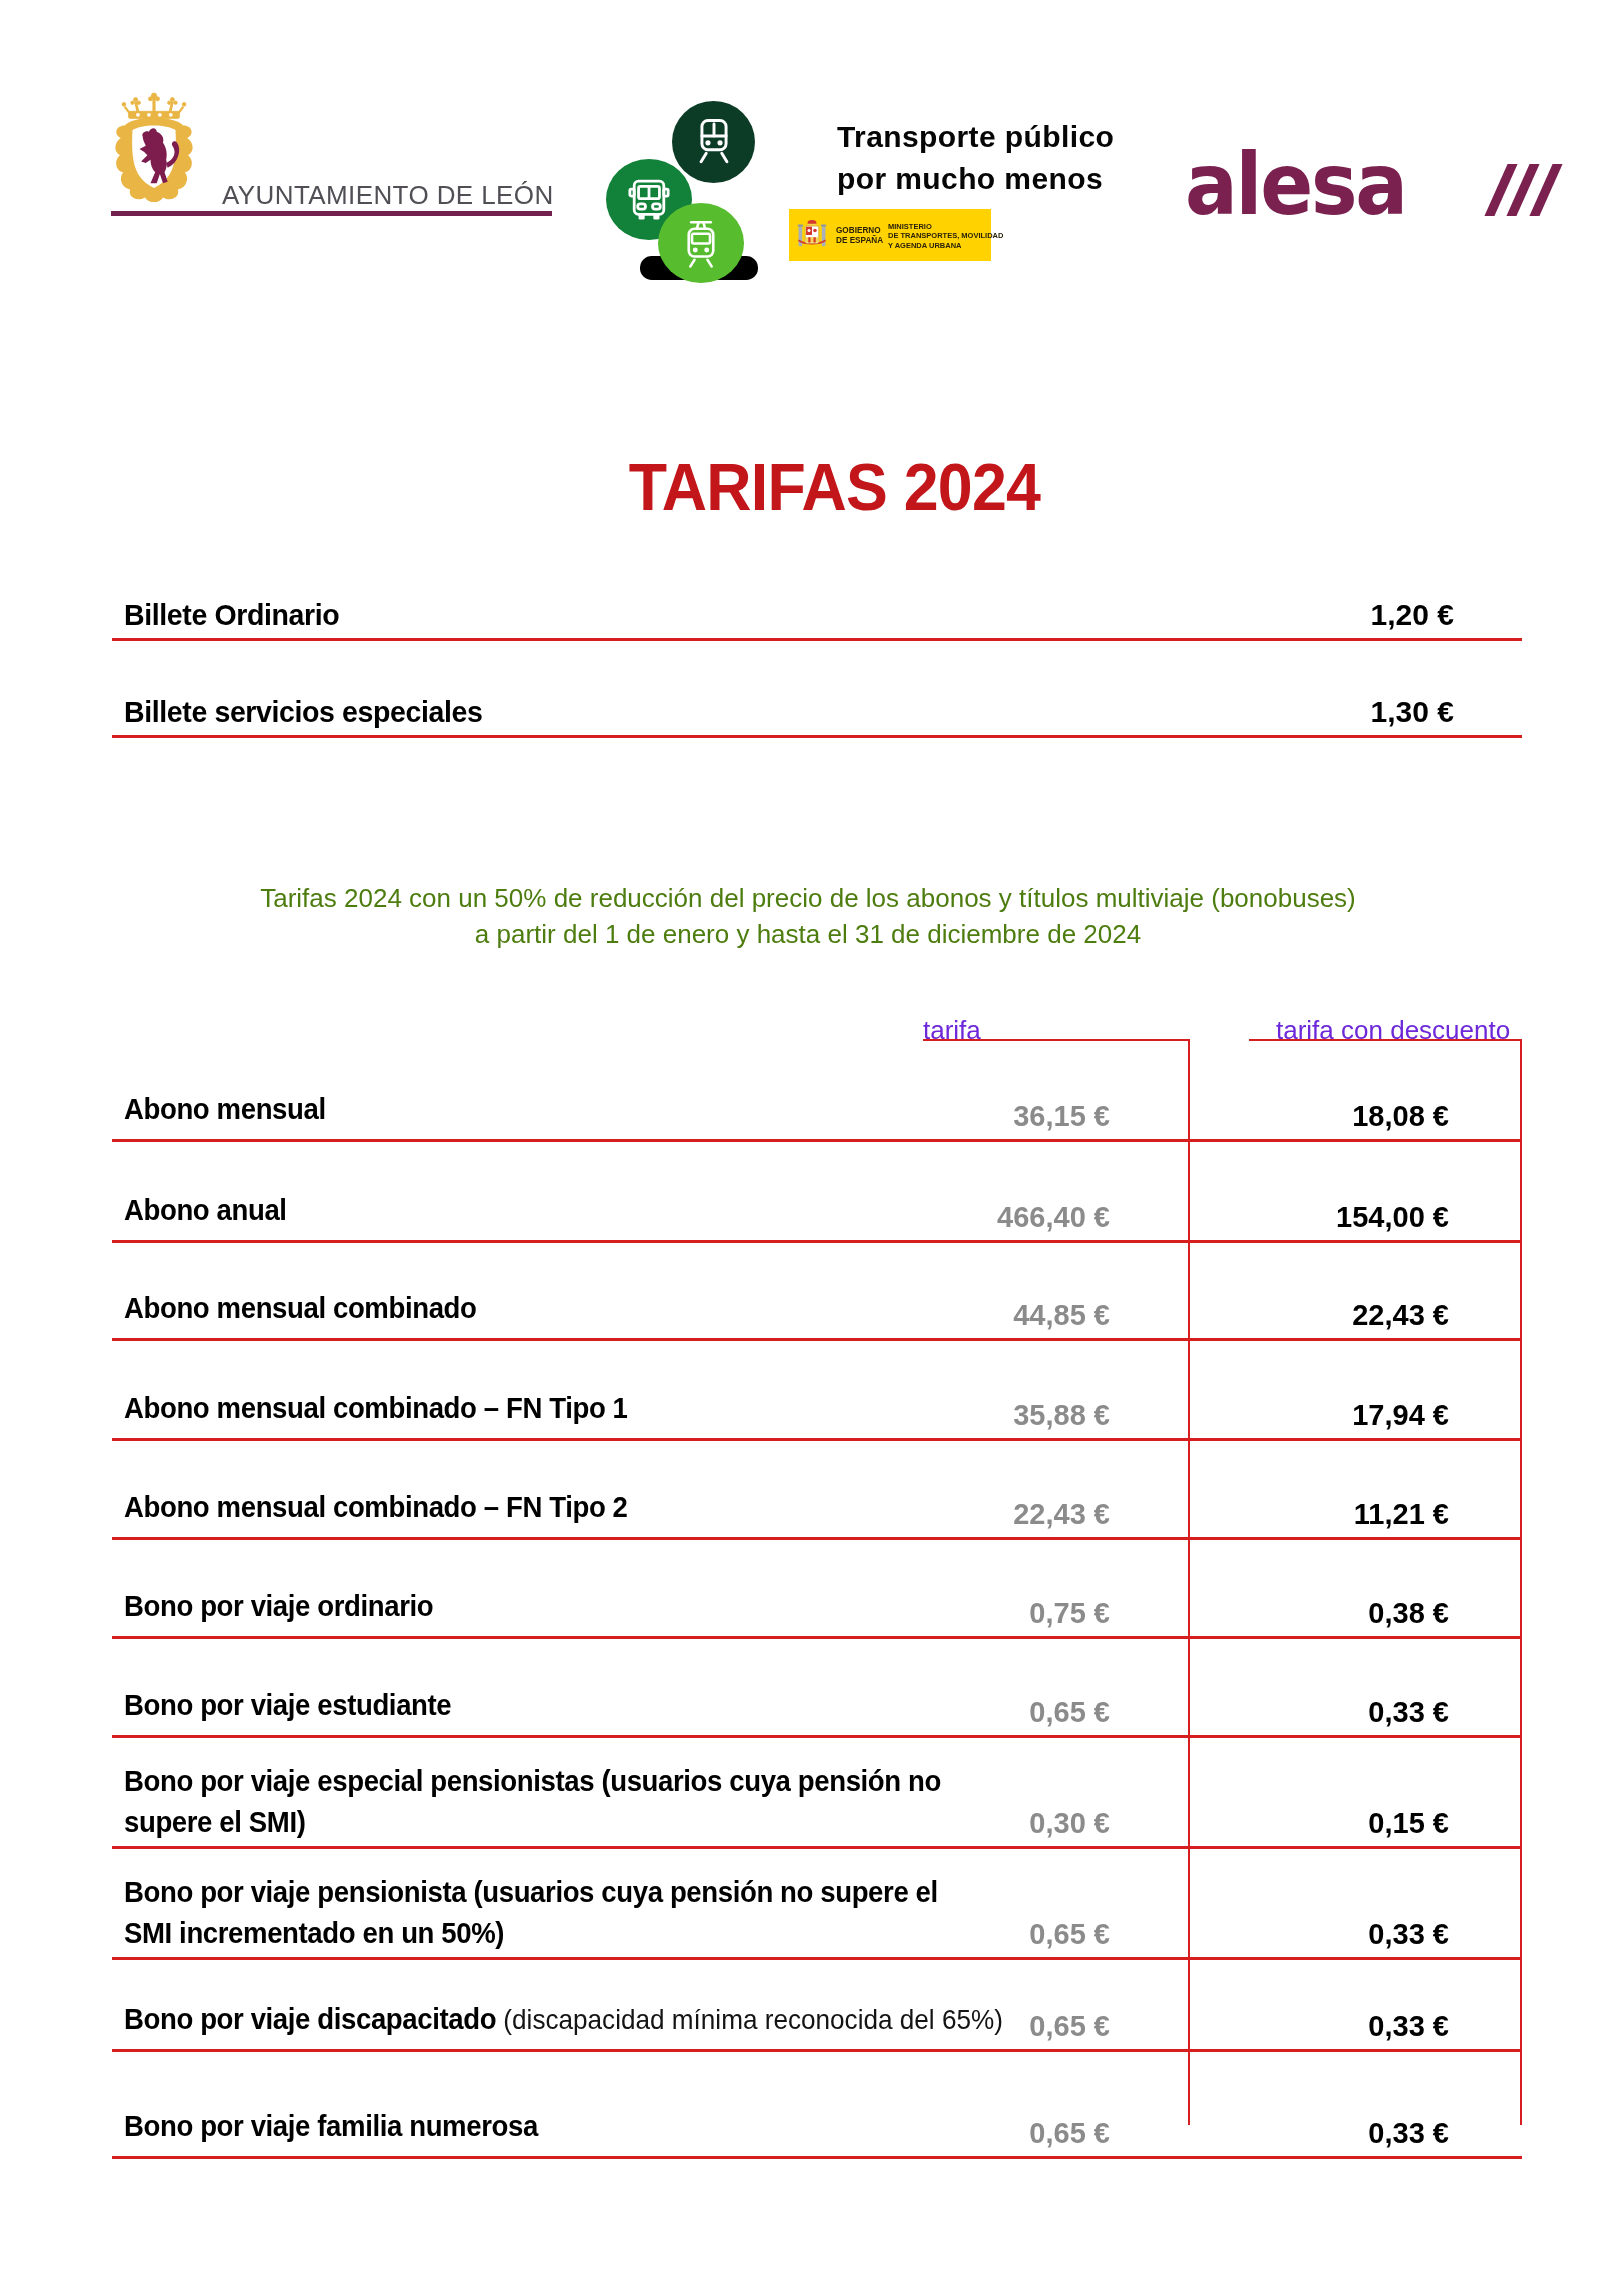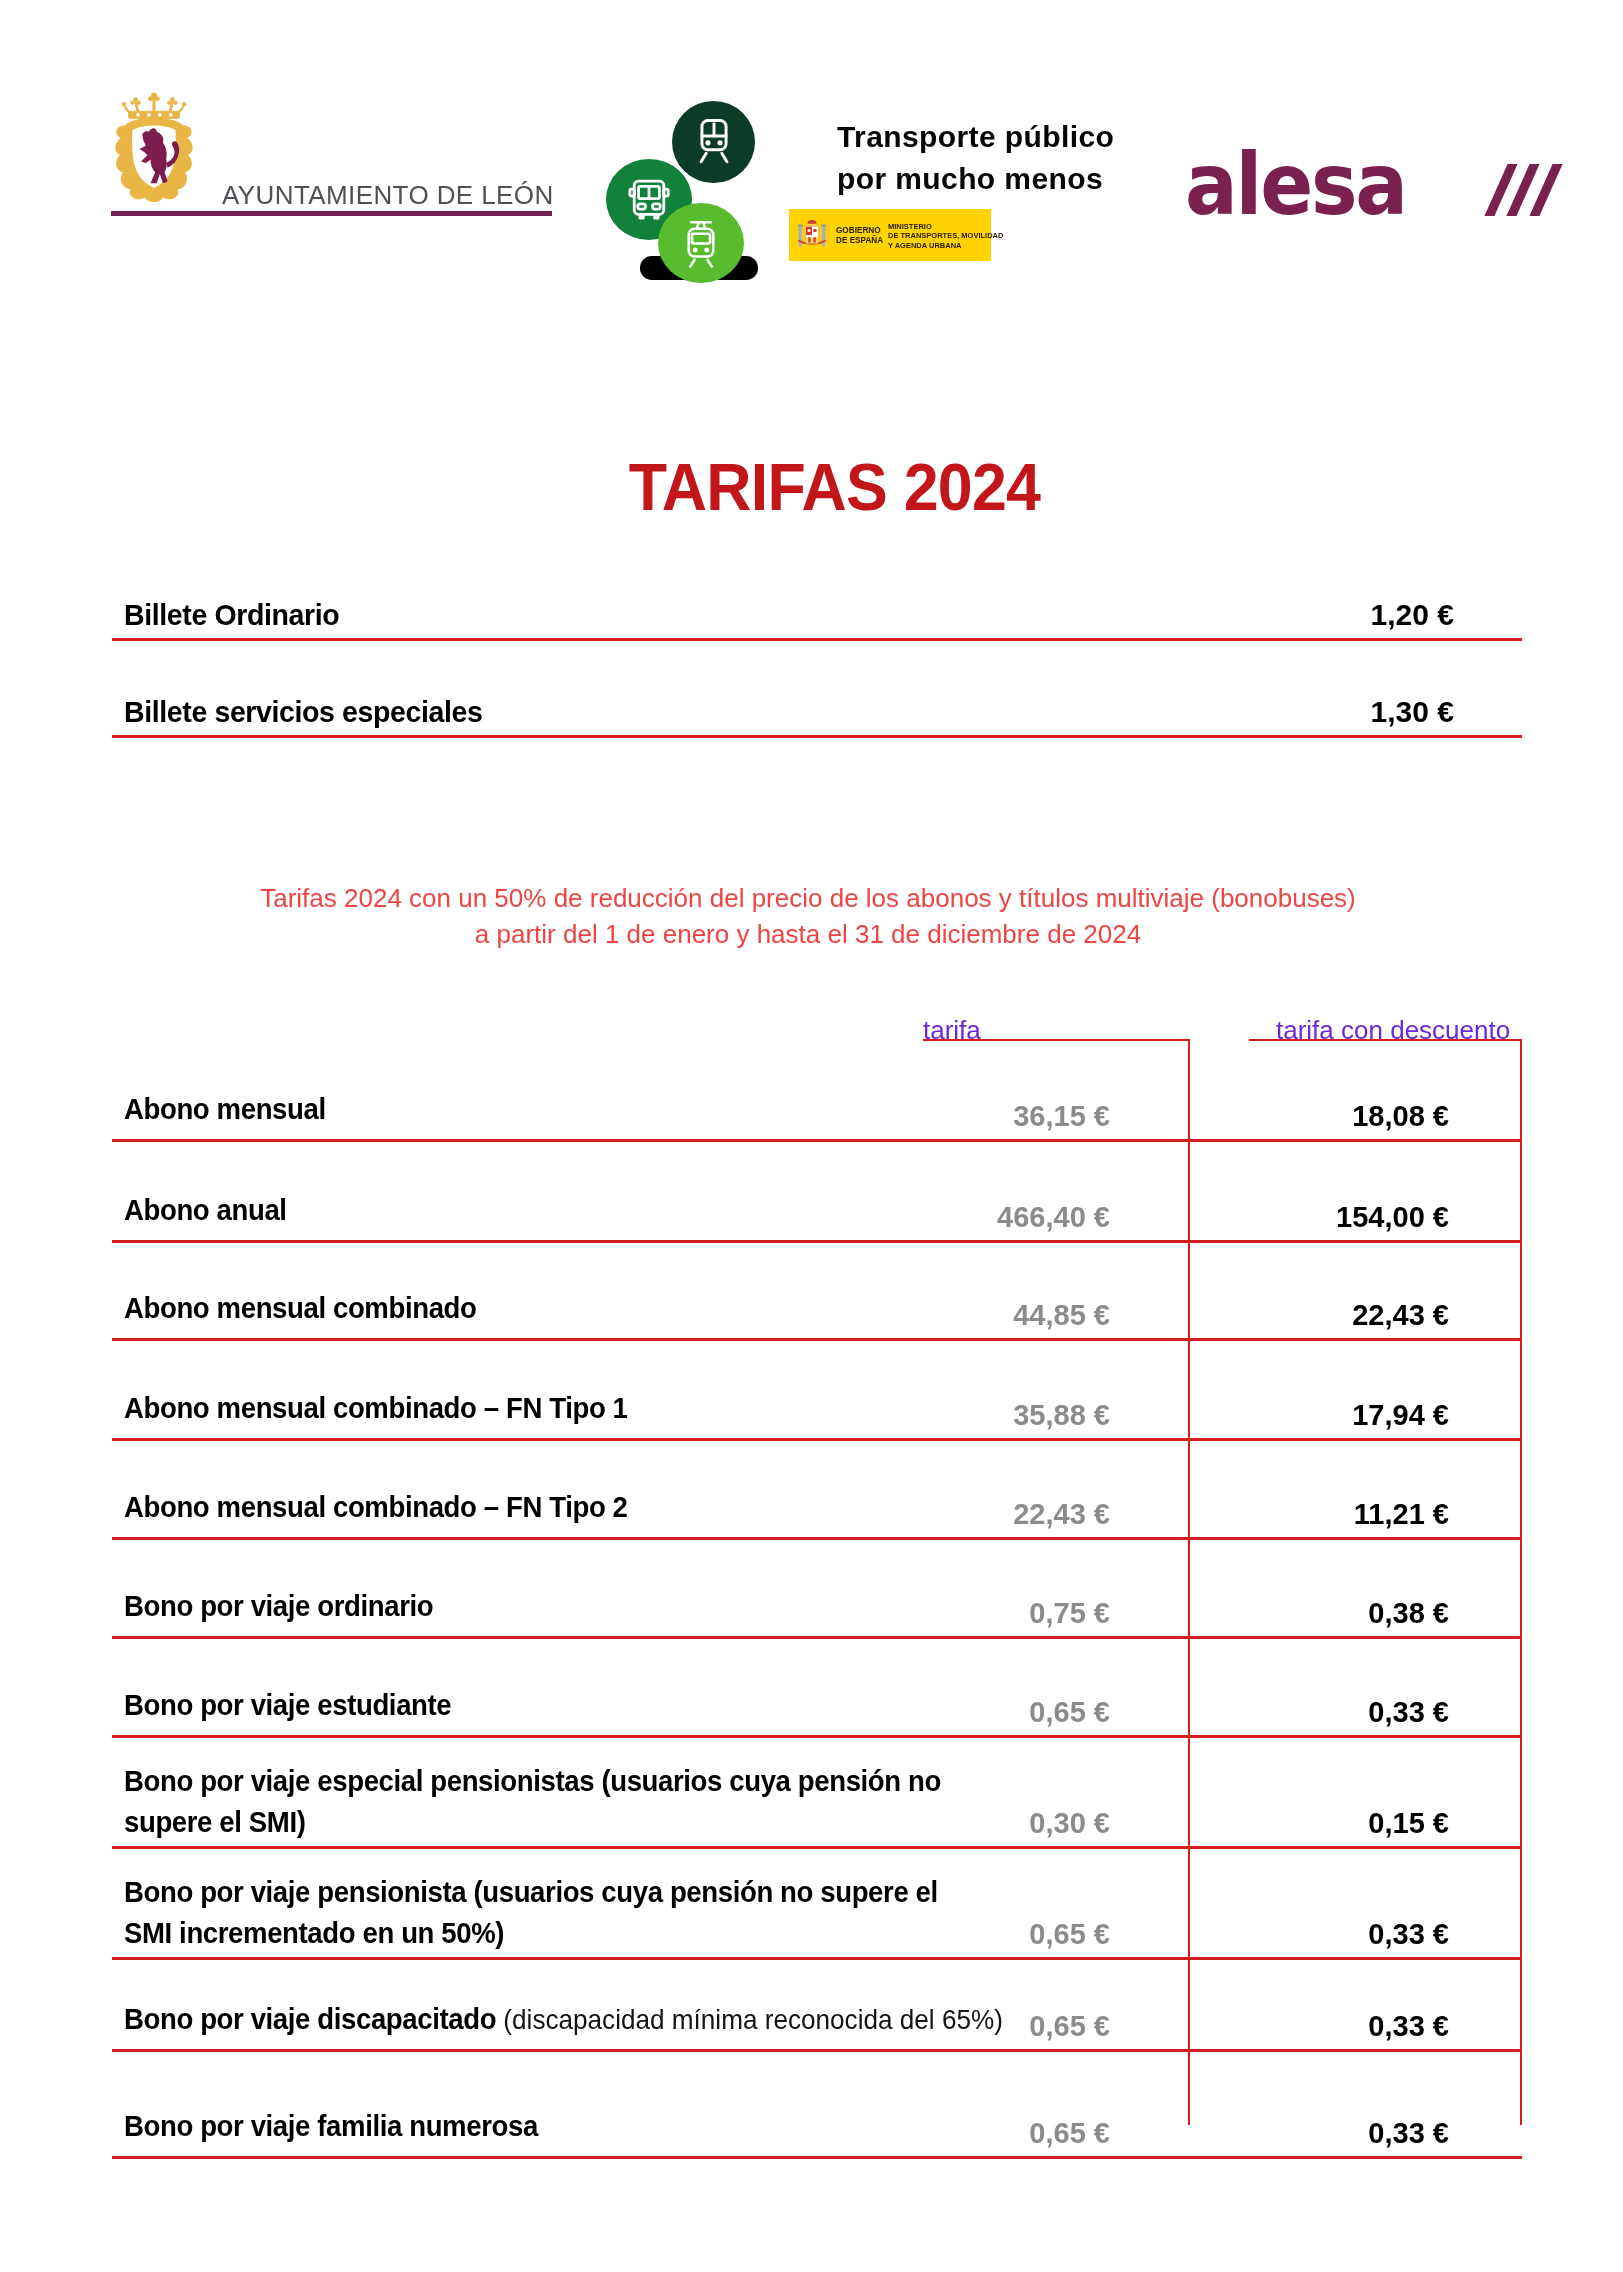--- a/index.html
+++ b/index.html
@@ -38,21 +38,21 @@
               letter-spacing:-0.8px;transform:scaleX(.95);}
 
   
   .srow{left:112px;width:1410px;height:55px;border-bottom:3.1px solid #d61e1e;}
   .srow .lbl{position:absolute;left:11.8px;bottom:6.3px;font-size:30px;font-weight:bold;
              letter-spacing:-0.4px;white-space:nowrap;display:inline-block;
              transform:scaleX(.95);transform-origin:left bottom;}
   .srow .prc{position:absolute;right:68px;bottom:6.3px;font-size:30px;font-weight:bold;}
 
   
-  .intro{left:0;right:8px;top:880px;text-align:center;font-size:26px;line-height:36px;color:#ef4444;}
+  .intro{left:0;right:8px;top:880px;text-align:center;font-size:26px;line-height:36px;color:#4d7c0f;}
 
   
   .ftable{left:112px;top:988px;width:1410px;height:1137px;}
   .th{position:absolute;top:27px;font-size:26px;color:#6d28d9;white-space:nowrap;text-align:right;}
   .th-tarifa{left:811px;}
   .th-desc{left:1137px;margin-left:27px;}
   .hline{position:absolute;top:51px;height:2.4px;background:#d61e1e;}
   .hl1{left:811px;width:267px;}
   .hl2{left:1137px;width:271px;}
   .vline{position:absolute;top:51px;width:2.4px;height:1086px;background:#d61e1e;}

